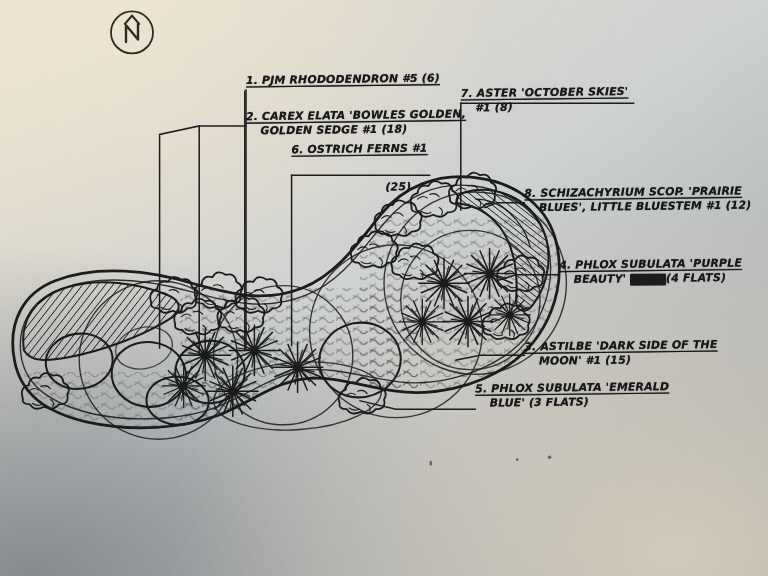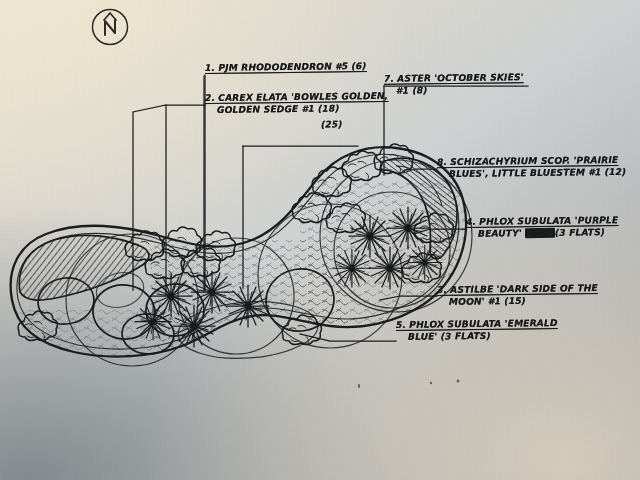--- a/index.html
+++ b/index.html
@@ -232,36 +232,37 @@
   <div class="lbl" id="l1">
     <span class="l1">1. PJM RHODODENDRON #5 (6)</span>
   </div>
 
   <div class="lbl" id="l2">
     <span class="l1">2. CAREX ELATA 'BOWLES GOLDEN,</span>
     <span class="l2">GOLDEN SEDGE #1 (18)</span>
   </div>
 
   <div class="lbl" id="l6">
-    <span class="l2" style="padding-left:78px;">(25)</span>
+    <span class="l1">6. OSTRICH FERNS #1</span>
+    <span class="l2" style="padding-left:78px;margin-top:20px;">(25)</span>
   </div>
 
   <div class="lbl" id="l7">
     <span class="l1">7. ASTER 'OCTOBER SKIES'</span>
     <span class="l2">#1 (8)</span>
   </div>
 
   <div class="lbl" id="l8">
     <span class="l1">8. SCHIZACHYRIUM SCOP. 'PRAIRIE</span>
     <span class="l2">BLUES', LITTLE BLUESTEM #1 (12)</span>
   </div>
 
   <div class="lbl sk" id="l4">
     <span class="l1">4. PHLOX SUBULATA 'PURPLE</span>
-    <span class="l2"><span>BEAUTY' </span><span class="strike">&nbsp;&nbsp;&nbsp;&nbsp;&nbsp;&nbsp;&nbsp;&nbsp;&nbsp;</span><span>(3 FLATS)</span></span>
+    <span class="l2"><span>BEAUTY' </span><span class="strike">&nbsp;&nbsp;&nbsp;&nbsp;&nbsp;&nbsp;&nbsp;&nbsp;&nbsp;</span><span>(4 FLATS)</span></span>
   </div>
 
   <div class="lbl" id="l3">
     <span class="l1">3. ASTILBE 'DARK SIDE OF THE</span>
     <span class="l2">MOON' #1 (15)</span>
   </div>
 
   <div class="lbl" id="l5">
     <span class="l1">5. PHLOX SUBULATA 'EMERALD</span>
     <span class="l2">BLUE' (3 FLATS)</span>

